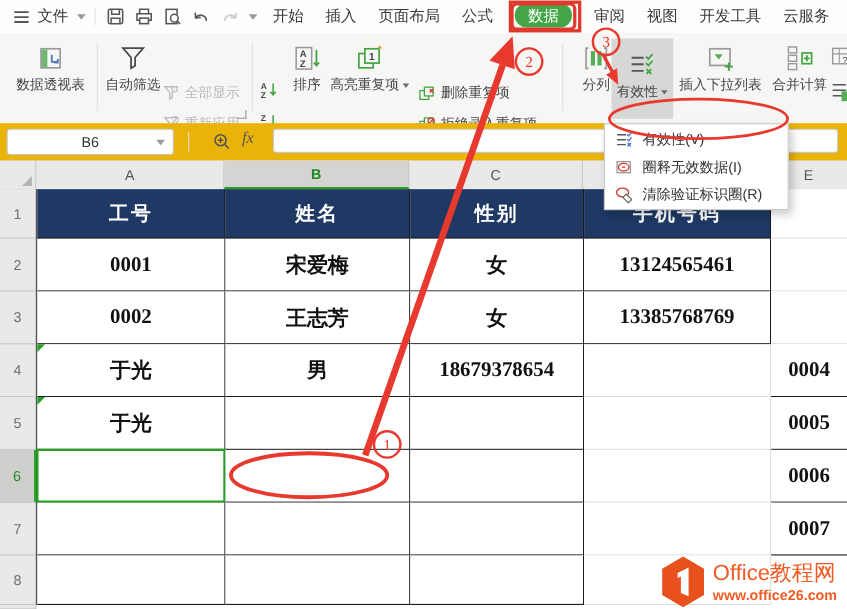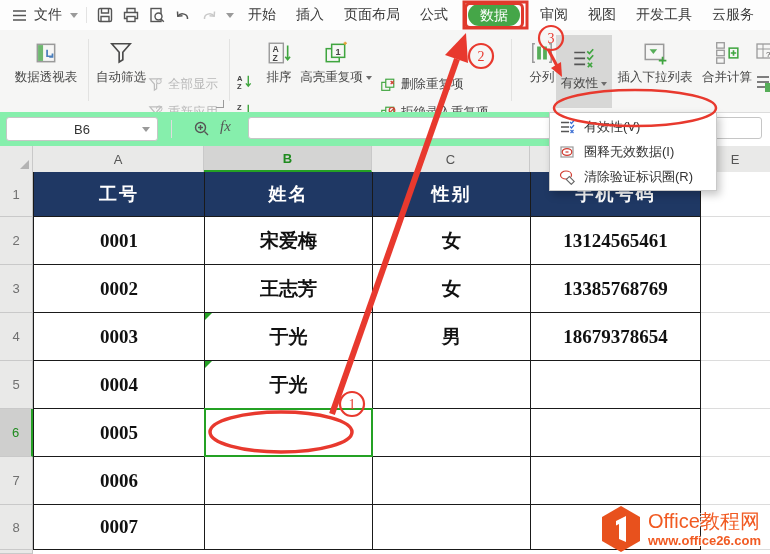--- a/index.html
+++ b/index.html
@@ -18,21 +18,21 @@
   .toolbar{position:absolute;left:0;top:30px;width:770px;height:82px;background:#f6f6f5;border-bottom:1px solid #dcdcdc;}
   .vsep{position:absolute;top:9px;height:62px;width:1px;background:#e2e2e1;}
   .tb-btn{position:absolute;display:flex;flex-direction:column;align-items:center;gap:3px;font-size:12.5px;color:#474747;white-space:nowrap;}
   .tb-small{position:absolute;display:flex;align-items:center;gap:5px;font-size:12.5px;color:#474747;white-space:nowrap;}
   .tb-small.dis{color:#b9b9b9;}
   .lblrow{display:flex;align-items:center;}
   .caret{width:0;height:0;border-left:3.5px solid transparent;border-right:3.5px solid transparent;border-top:4px solid #6d6d6d;margin-left:3px;}
   .pressed{background:#d7d7d6;}
   .corner-exp{position:absolute;left:216px;top:70px;width:7px;height:7px;border-right:1.5px solid #9a9a9a;border-bottom:1.5px solid #9a9a9a;}
   
-  .fbar{position:absolute;left:0;top:112px;width:716px;height:34px;background:#86efac;border-bottom:1px solid #d6d6d6;}
+  .fbar{position:absolute;left:0;top:112px;width:770px;height:34px;background:#eab308;border-bottom:1px solid #d6d6d6;}
   .namebox{position:absolute;left:6px;top:5px;width:150px;height:22px;background:#fff;border:1px solid #c6c6c6;border-radius:3px;
            display:flex;align-items:center;justify-content:center;font-size:13px;color:#333;}
   .namebox .mcaret{position:absolute;right:7px;top:9px;}
   .fsep{position:absolute;left:171px;top:8px;width:1px;height:18px;background:#ddd;}
   .fx{position:absolute;left:220px;top:6px;font:italic 15px "Liberation Serif",serif;color:#555;}
   .finput{position:absolute;left:248px;top:5px;width:514px;height:22px;background:#fff;border:1px solid #c6c6c6;border-radius:3px;font-size:13px;color:#333;padding:0 6px;box-sizing:border-box;}
   
   .colhead{position:absolute;left:0;top:146px;width:770px;height:26px;display:grid;
            grid-template-columns:33px 171px 168px 158px 170px 70px;background:#e9e9e8;border-bottom:1px solid #c2c2c2;}
   .ch{display:flex;align-items:center;justify-content:center;font-size:13px;color:#555;border-right:1px solid #c9c9c9;position:relative;box-sizing:border-box;}
@@ -334,21 +334,20 @@
     <div class="cell dark">女</div>
     <div class="cell dark">13124565461</div>
     <div class="cell light"></div>
 
     <div class="cell dark">0002</div>
     <div class="cell dark">王志芳</div>
     <div class="cell dark">女</div>
     <div class="cell dark">13385768769</div>
     <div class="cell light"></div>
 
-    <div class="cell dark">0003</div>
     <div class="cell dark note">于光</div>
     <div class="cell dark">男</div>
     <div class="cell dark">18679378654</div>
     <div class="cell light"></div>
 
     <div class="cell dark">0004</div>
     <div class="cell dark note">于光</div>
     <div class="cell dark"></div>
     <div class="cell dark"></div>
     <div class="cell light"></div>

